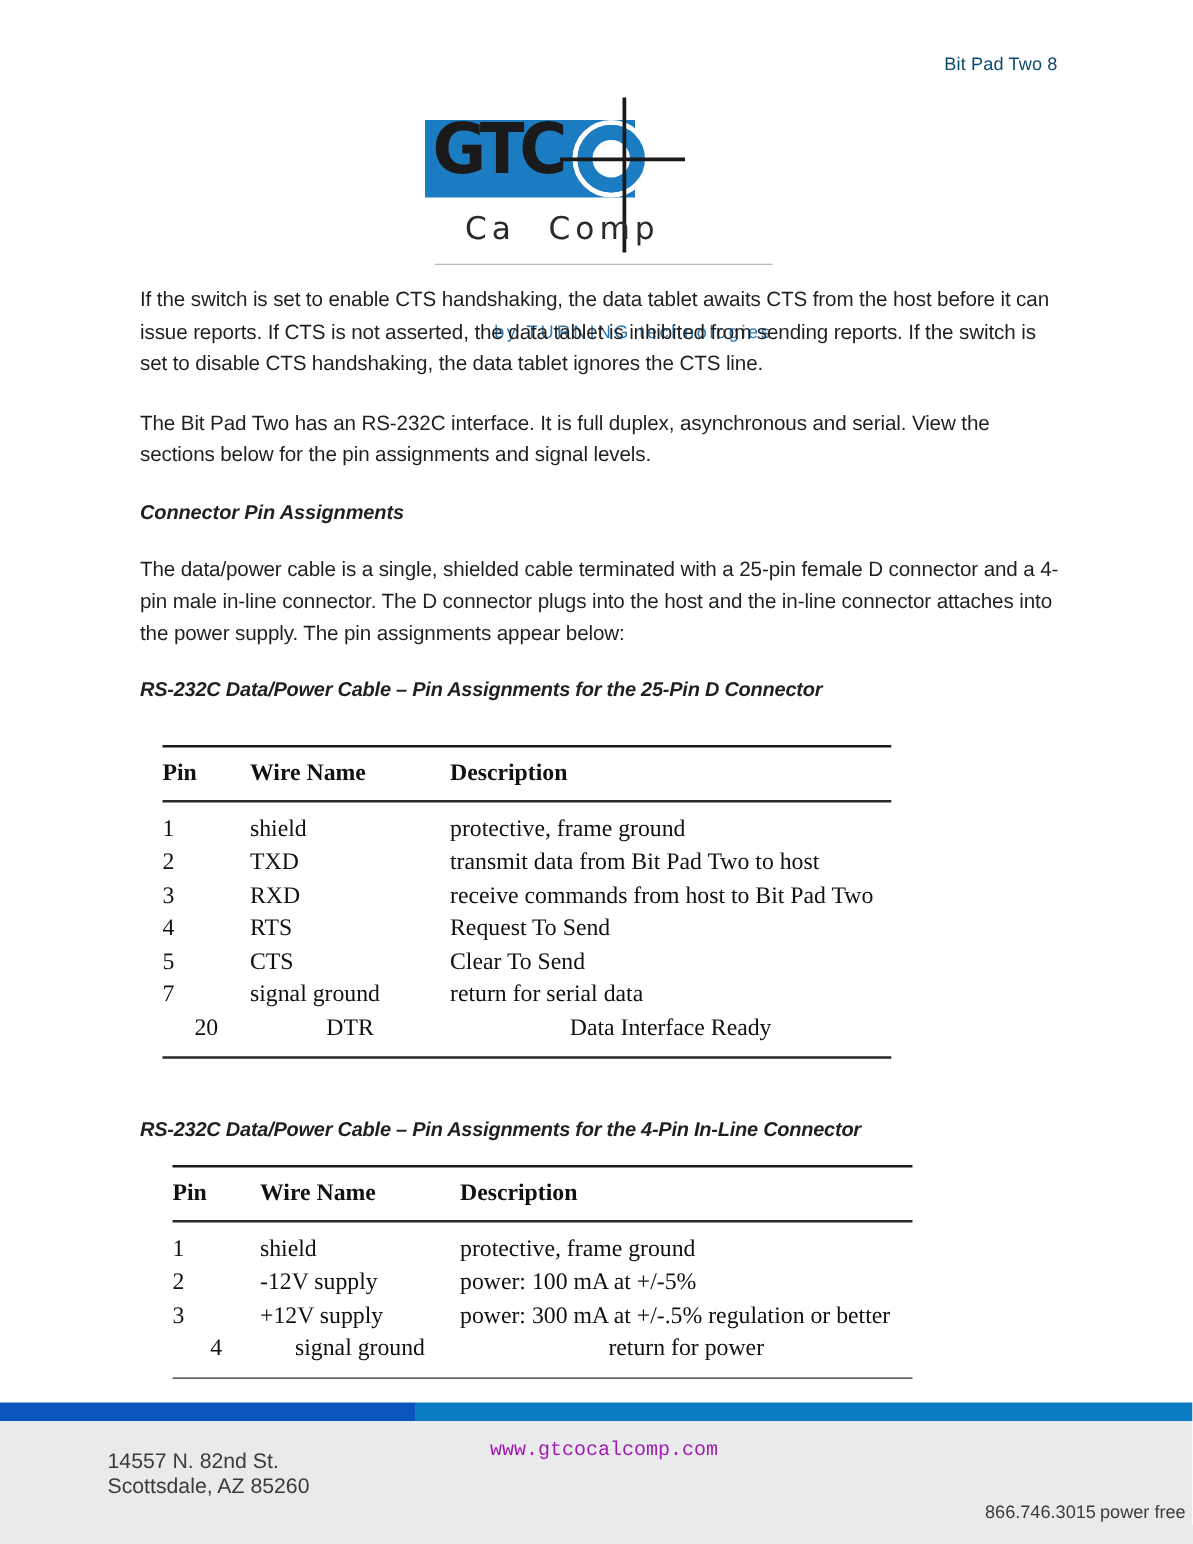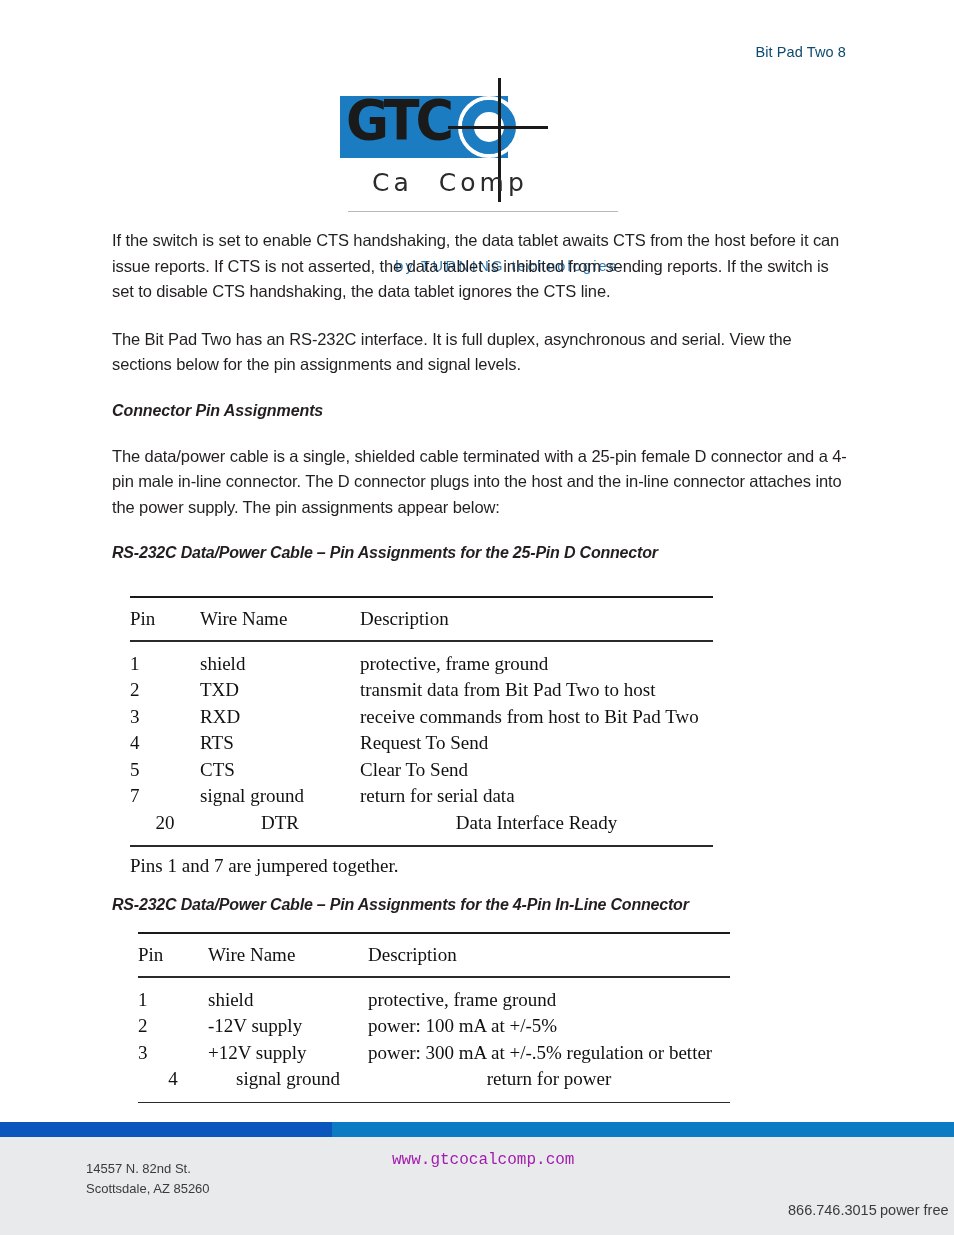--- a/index.html
+++ b/index.html
@@ -184,20 +184,21 @@
     text-align: left;
     vertical-align: top;
     padding: 0;
     font-weight: normal;
   }
   .scan-table th {
     font-size: 19px;
     line-height: 34px;
     padding-top: 4px;
     padding-bottom: 4px;
+    font-weight: bold;
   }
   .scan-table td {
     font-size: 19px;
     line-height: 26.5px;
   }
   .scan-table tbody tr:first-child td { padding-top: 9px; }
   .scan-table tbody tr:last-child td { padding-bottom: 9px; text-align: center; }
   .col-pin   { width: 70px; }
   .col-wire  { width: 160px; }
   .scan-note {
@@ -236,21 +237,21 @@
     left: 0;
     top: 1137px;
     width: 954px;
     height: 98px;
     background: #e9eaec;
   }
   .footer-address {
     position: absolute;
     left: 86px;
     top: 22px;
-    font-size: 13px;
+    font-size: 17px;
     line-height: 20px;
     color: #3b3b3b;
     font-stretch: semi-condensed;
   }
   .footer-web {
     position: absolute;
     left: 392px;
     top: 14px;
     font-size: 16px;
     color: #a21caf;
@@ -347,21 +348,20 @@
         <td>return for serial data</td>
       </tr>
       <tr>
         <td class="col-pin">20</td>
         <td class="col-wire">DTR</td>
         <td>Data Interface Ready</td>
       </tr>
     </tbody>
   </table>
   <div class="rule thin"></div>
-  <div class="scan-note">Pins 1 and 7 are jumpered together.</div>
 </div>
 
 <div style="position:absolute; top:894px; left:112px; width:738px;">
   <div class="tbl-caption">RS-232C Data/Power Cable – Pin Assignments for the 4-Pin In-Line Connector</div>
 </div>
 
 <div id="table-2-wrap" class="scan-table">
   <div class="rule"></div>
   <table>
     <thead>

